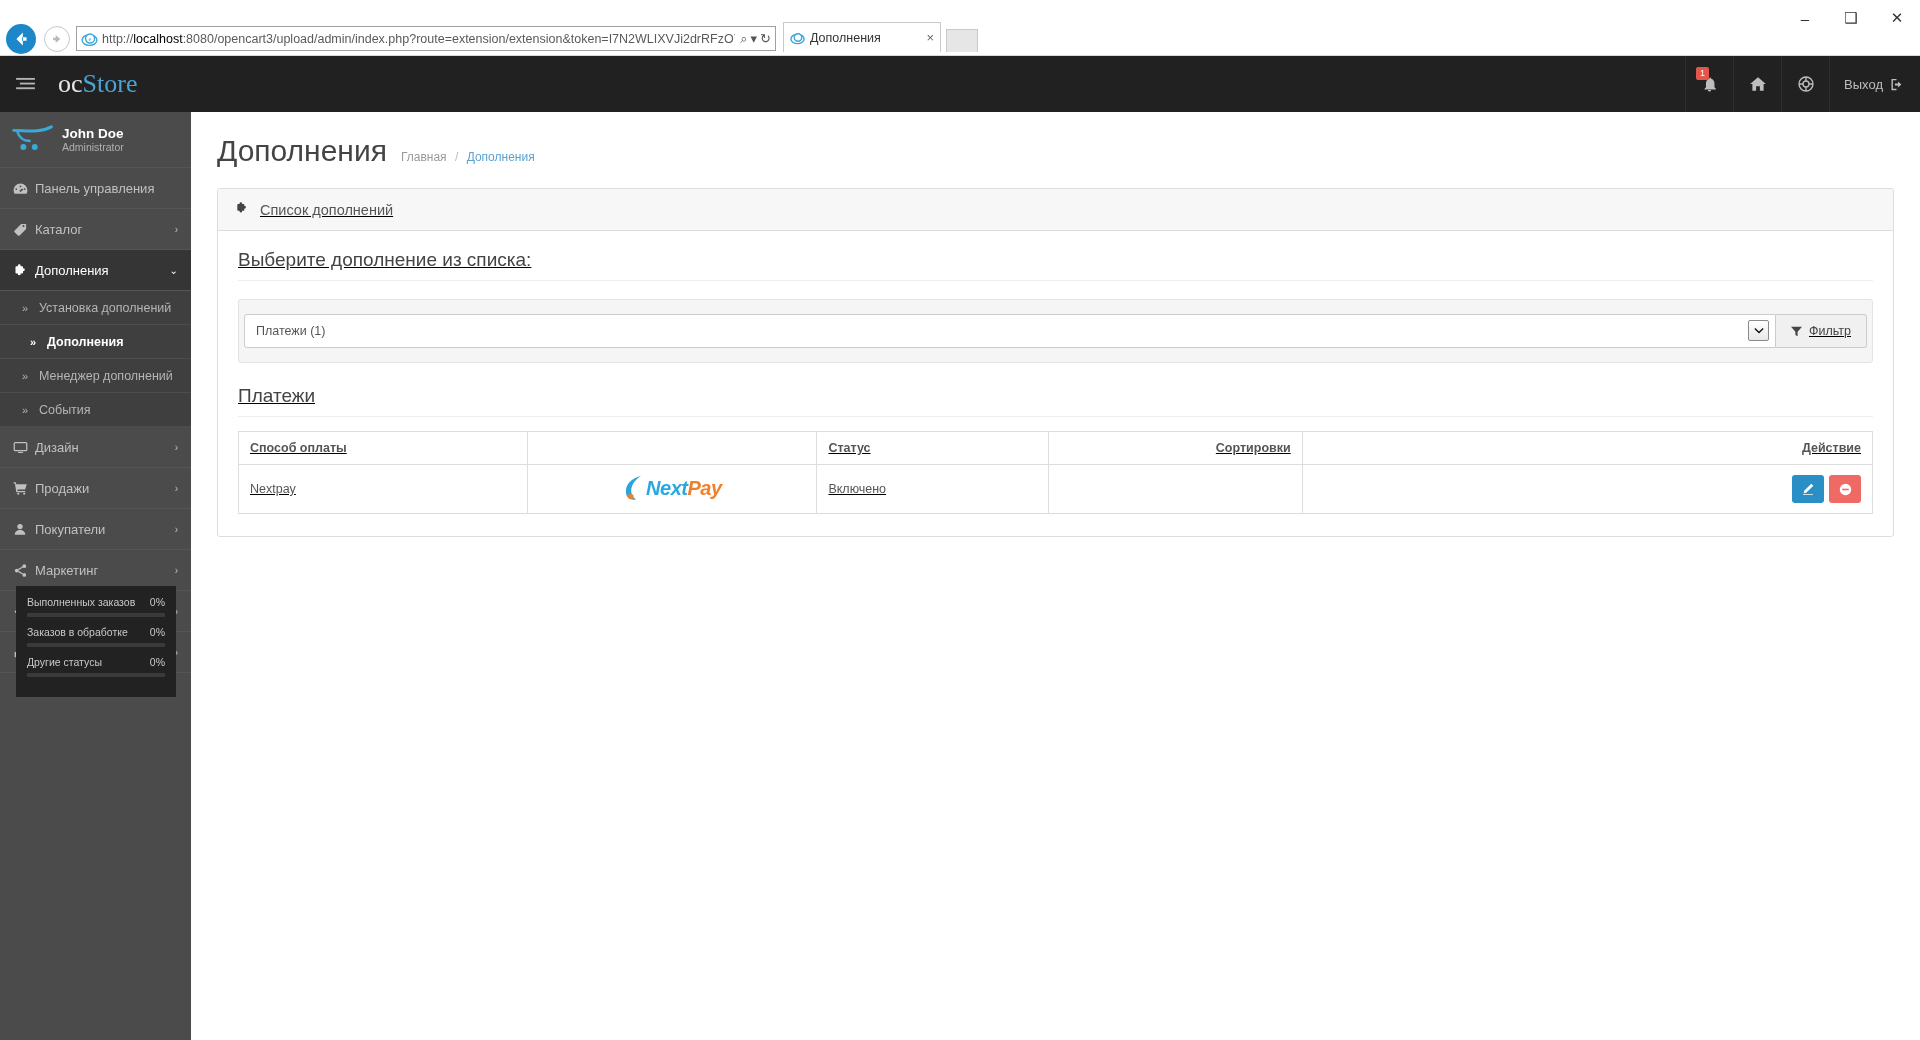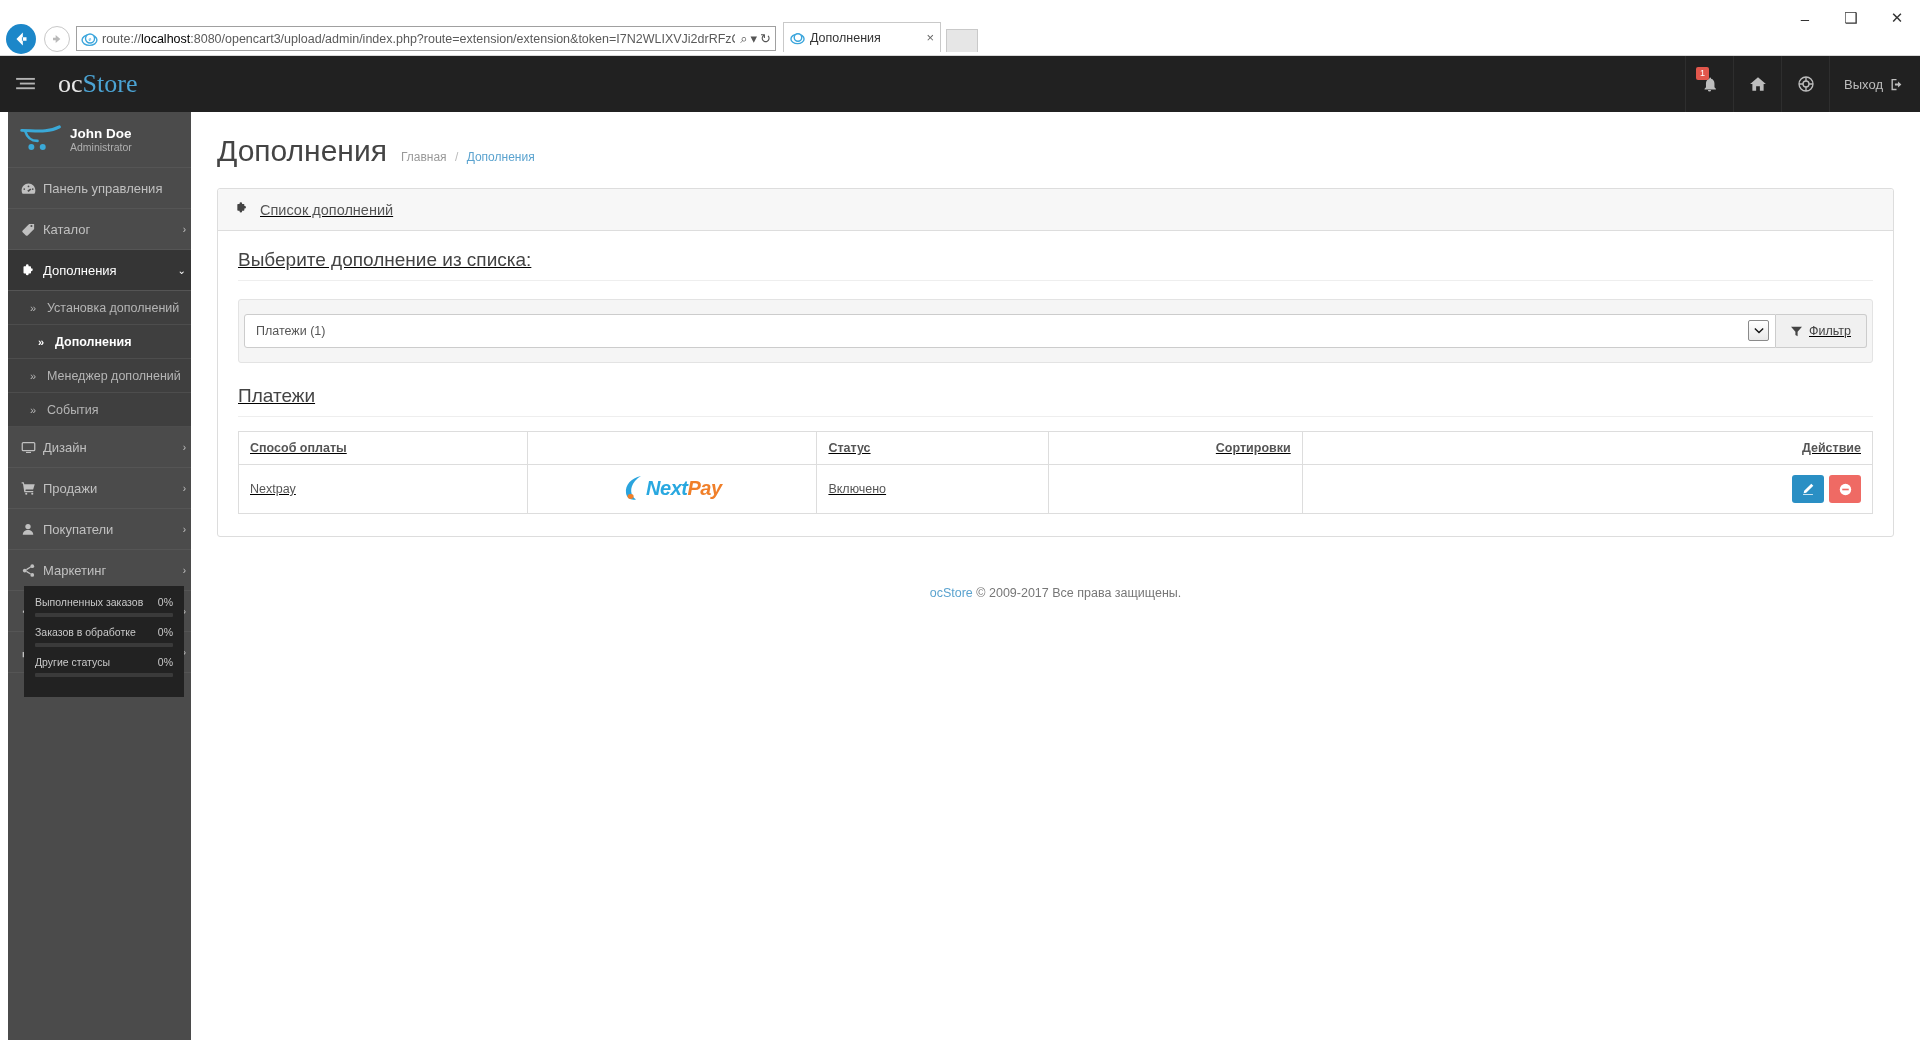--- a/index.html
+++ b/index.html
@@ -93,21 +93,21 @@
   }
   .hdr-item.logout { font-size: 13px; gap: 6px; padding: 0 16px 0 14px; }
   .badge-count {
     position: absolute; top: 11px; left: 10px;
     background: #e2574c; color: #fff; font-size: 9px; line-height: 1;
     padding: 2px 4px; border-radius: 2px; font-family: "Liberation Sans", sans-serif;
   }
 
   
   #sidebar {
-    position: absolute; top: 112px; left: 8px; width: 191px; height: 928px;
+    position: absolute; top: 112px; left: 0; width: 191px; height: 928px;
     background: #4b4b4b; overflow: hidden;
   }
   #user-block {
     height: 56px; display: flex; align-items: center; padding: 0 10px 0 12px;
     border-bottom: 1px solid #555;
   }
   #user-block .cart-logo { width: 42px; height: 30px; flex: 0 0 42px; }
   #user-block .u-text { margin-left: 8px; line-height: 1.15; }
   #user-name { color: #fff; font-size: 13.5px; font-weight: bold; }
   #user-role { color: #b0b0b0; font-size: 10.5px; }
@@ -262,21 +262,21 @@
       </svg>
   </div>
 
   <div id="address-bar">
     <svg class="ie-icon" viewBox="0 0 32 32">
       <ellipse cx="16" cy="19" rx="14" ry="10" fill="none" stroke="#3aa5dc" stroke-width="2.6"></ellipse>
       <circle cx="17" cy="16" r="8.5" fill="#fff" stroke="#3aa5dc" stroke-width="2.6"></circle>
       <text x="17" y="21" font-size="12" text-anchor="middle" fill="#3aa5dc" font-family="Liberation Serif, serif">e</text>
     </svg>
     <div id="url-text">
-      <span>route://</span><b>localhost</b><span>:8080/opencart3/upload/admin/index.php?route=extension/extension&amp;token=I7N2WLIXVJi2drRFzOY8ngp0I64vAkT7&amp;type=payment</span>
+      <span>http://</span><b>localhost</b><span>:8080/opencart3/upload/admin/index.php?route=extension/extension&amp;token=I7N2WLIXVJi2drRFzOY8ngp0I64vAkT7&amp;type=payment</span>
     </div>
     <div class="addr-icons">
       <span>⌕</span>
       <span>▾</span>
       <span>↻</span>
     </div>
   </div>
 
   <div id="browser-tab">
     <svg width="15" height="15" viewBox="0 0 32 32">
@@ -581,17 +581,14 @@
               </div>
             </td>
           </tr>
         </tbody>
       </table>
 
     </div>
   </div>
 
   <div id="footer">
-    <div>
-      <a href="#">ocStore</a><span> © 2009-2017 Все права защищены.</span>
-    </div>
   </div>
 </div>
 
 </body></html>

